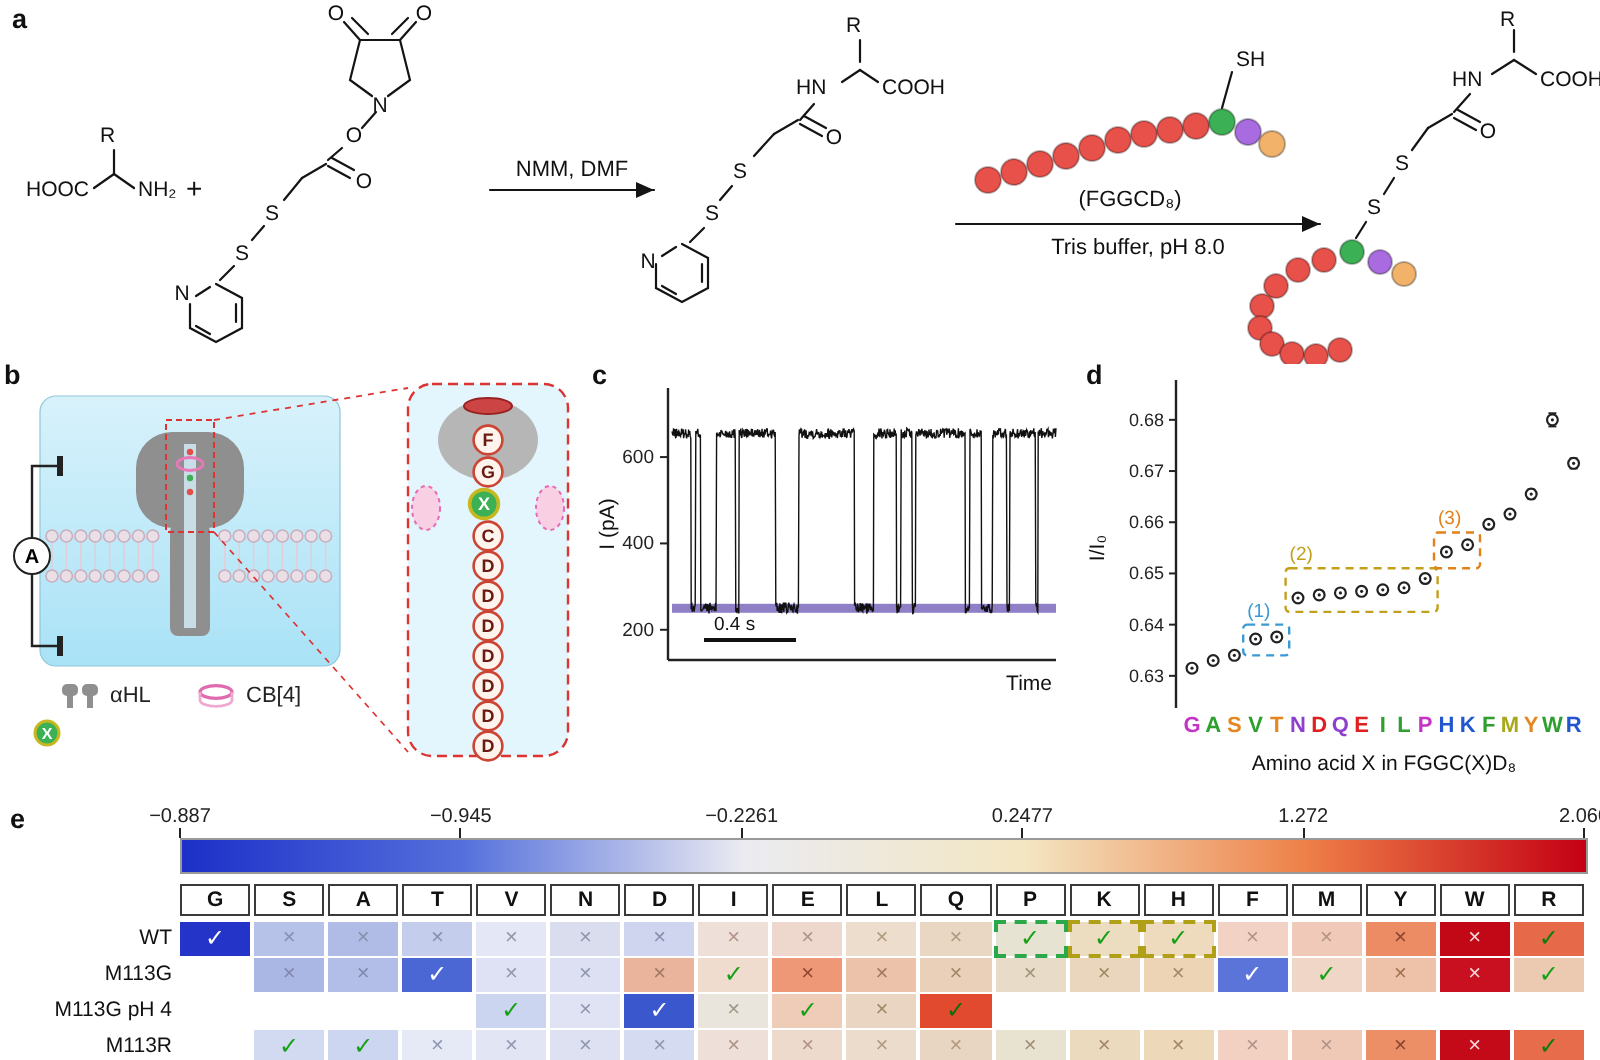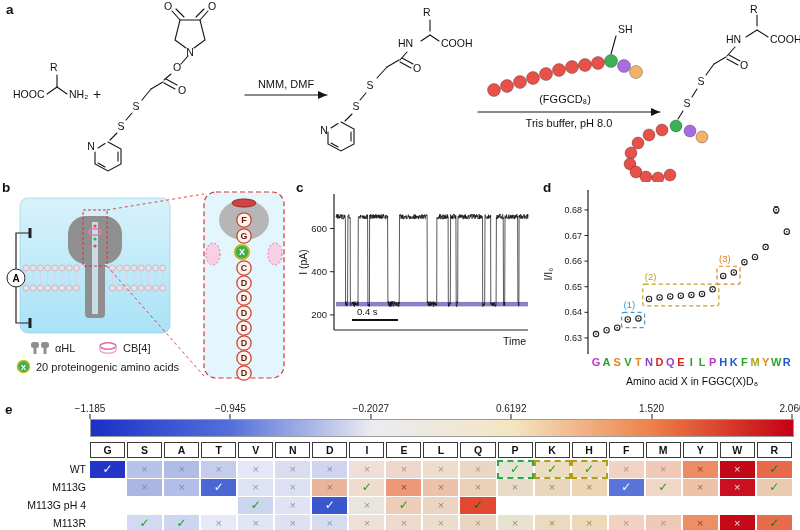--- a/index.html
+++ b/index.html
@@ -296,21 +296,20 @@
       <ellipse cx="10" cy="5" rx="8" ry="3.2" fill="none" stroke="#e06aae" stroke-width="1.6"></ellipse>
       <path d="M2,5 V9 M18,5 V9 M2,9 A8,3.2 0 0 0 18,9" fill="none" stroke="#efa9d0" stroke-width="1.4"></path>
     </svg>
     <span>CB[4]</span>
   </div>
   <div class="legitem" style="left:16px;top:359px">
     <svg width="15" height="15">
       <circle cx="7.5" cy="7.5" r="6" fill="#3cb054" stroke="#c8b820" stroke-width="1.5"></circle>
       <text x="7.5" y="10.5" text-anchor="middle" font-size="8" font-weight="bold" fill="#fff">X</text>
     </svg>
-    <span>20 proteinogenic amino acids</span>
   </div>
 
   <svg id="svgC" class="abs" style="left:294px;top:188px" width="240" height="180" viewBox="0 0 240 180">
     <line x1="40" y1="6" x2="40" y2="142" stroke="#222" stroke-width="1.2"></line>
     <line x1="40" y1="142" x2="234" y2="142" stroke="#222" stroke-width="1.2"></line>
     <g id="cTicks">
         <line x1="36" y1="126.88888888888889" x2="40" y2="126.88888888888889" stroke="#222" stroke-width="1"></line>
         <text x="33" y="129.88888888888889" text-anchor="end" font-size="9.5" fill="#222">200</text>
         <line x1="36" y1="83.71428571428572" x2="40" y2="83.71428571428572" stroke="#222" stroke-width="1"></line>
         <text x="33" y="86.71428571428572" text-anchor="end" font-size="9.5" fill="#222">400</text>
@@ -503,25 +502,25 @@
         <text x="215" y="180" text-anchor="middle" font-size="11" font-weight="bold" fill="#a8a81a">M</text>
         <text x="225.6" y="180" text-anchor="middle" font-size="11" font-weight="bold" fill="#e6861e">Y</text>
         <text x="236.2" y="180" text-anchor="middle" font-size="11" font-weight="bold" fill="#2fa02f">W</text>
         <text x="246.79999999999998" y="180" text-anchor="middle" font-size="11" font-weight="bold" fill="#2255d0">R</text>
       </g>
     <text transform="translate(12,88) rotate(-90)" text-anchor="middle" font-size="10.5" fill="#111">I/I₀</text>
     <text x="152" y="199" text-anchor="middle" font-size="10.5" fill="#111">Amino acid X in FGGC(X)D₈</text>
   </svg>
 
   <div id="cbarTicks">
-      <span class="cbtick" style="left: 0%;">−1.185</span>
+      <span class="cbtick" style="left: 0%;">−0.887</span>
       <span class="cbtick" style="left: 20%;">−0.945</span>
-      <span class="cbtick" style="left: 40%;">−0.2027</span>
-      <span class="cbtick" style="left: 60%;">0.6192</span>
-      <span class="cbtick" style="left: 80%;">1.520</span>
+      <span class="cbtick" style="left: 40%;">−0.2261</span>
+      <span class="cbtick" style="left: 60%;">0.2477</span>
+      <span class="cbtick" style="left: 80%;">1.272</span>
       <span class="cbtick" style="left: 100%;">2.060</span>
     </div>
   <div id="cbarWrap">
     <div id="cbar" style="background: linear-gradient(to right, rgb(28, 47, 200) 0%, rgb(85, 112, 220) 20%, rgb(235, 235, 241) 40%, rgb(243, 230, 194) 60%, rgb(238, 128, 72) 80%, rgb(196, 0, 20) 100%);"></div>
   <div class="cbmark" style="left: 0%;"></div>
       <div class="cbmark" style="left: 20%;"></div>
       <div class="cbmark" style="left: 40%;"></div>
       <div class="cbmark" style="left: 60%;"></div>
       <div class="cbmark" style="left: 80%;"></div>
       <div class="cbmark" style="left: 100%;"></div>

